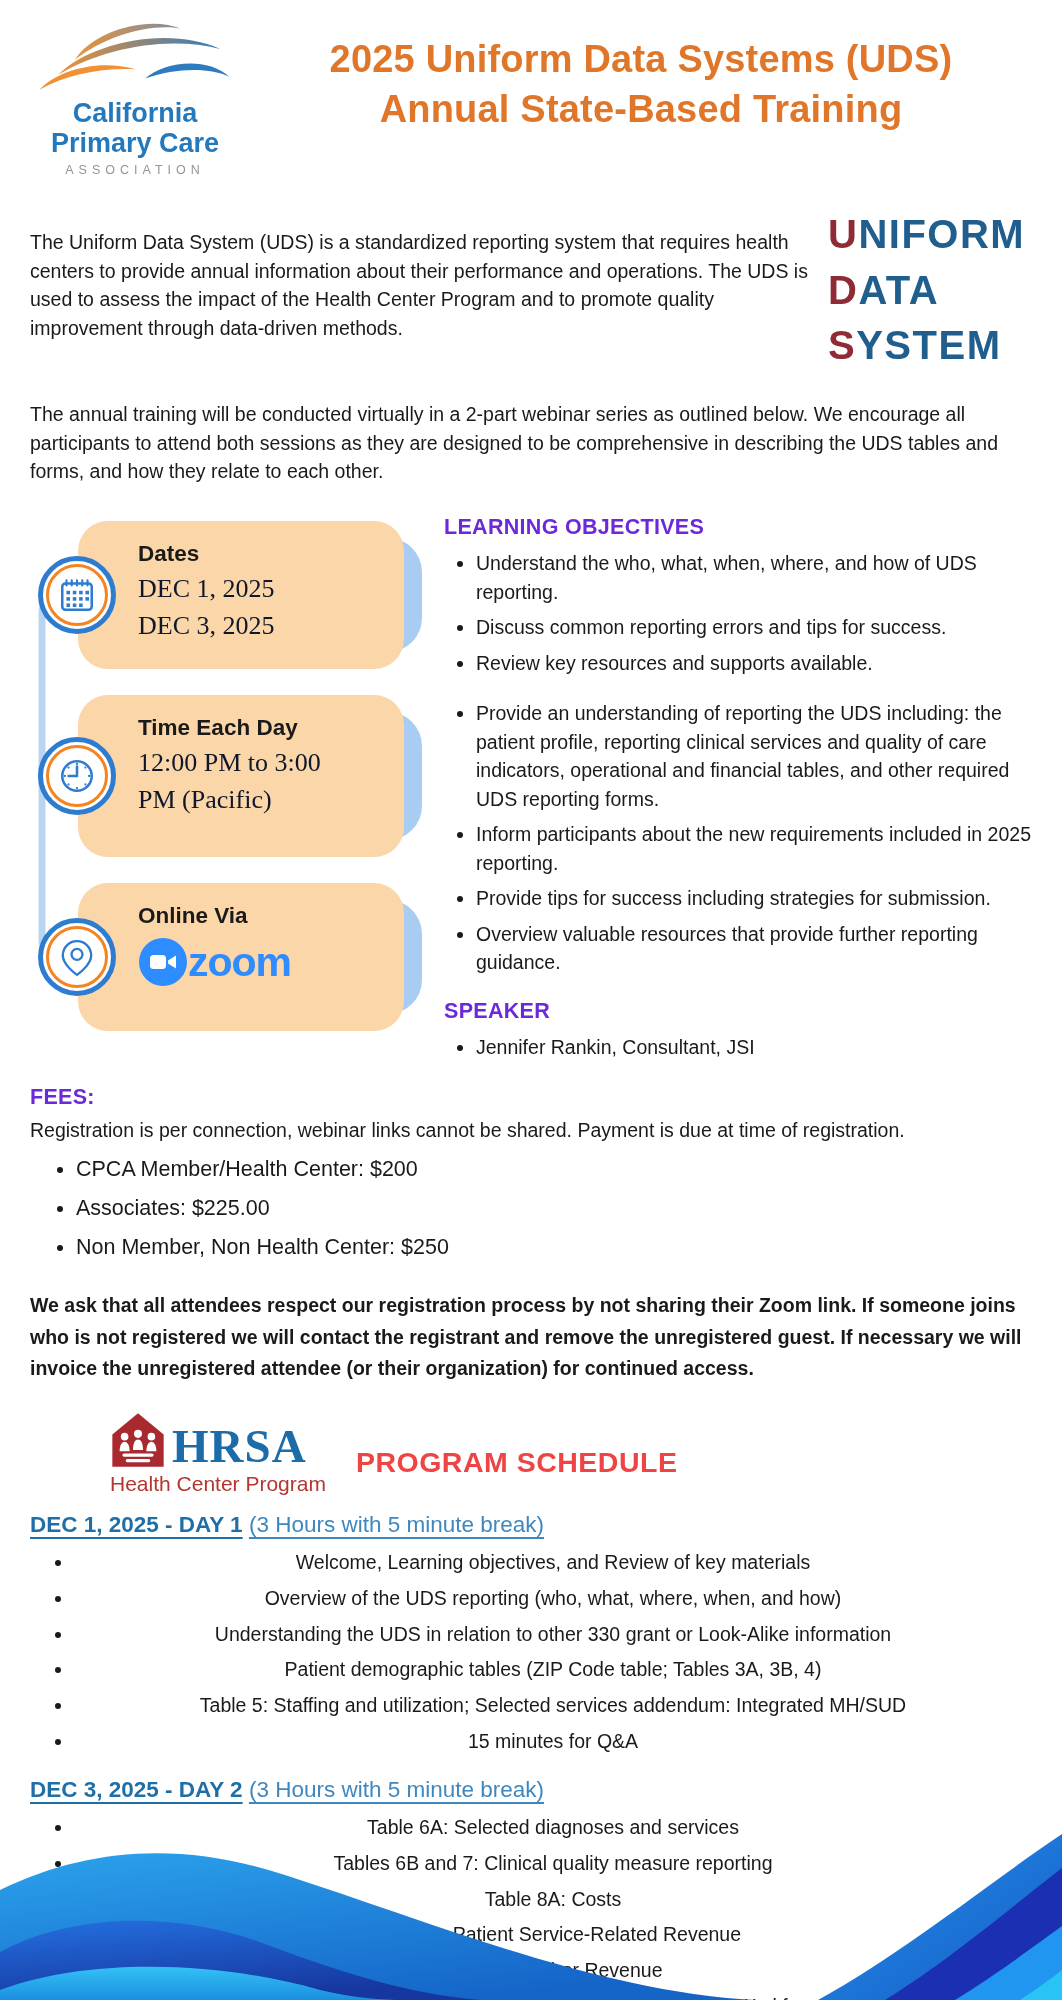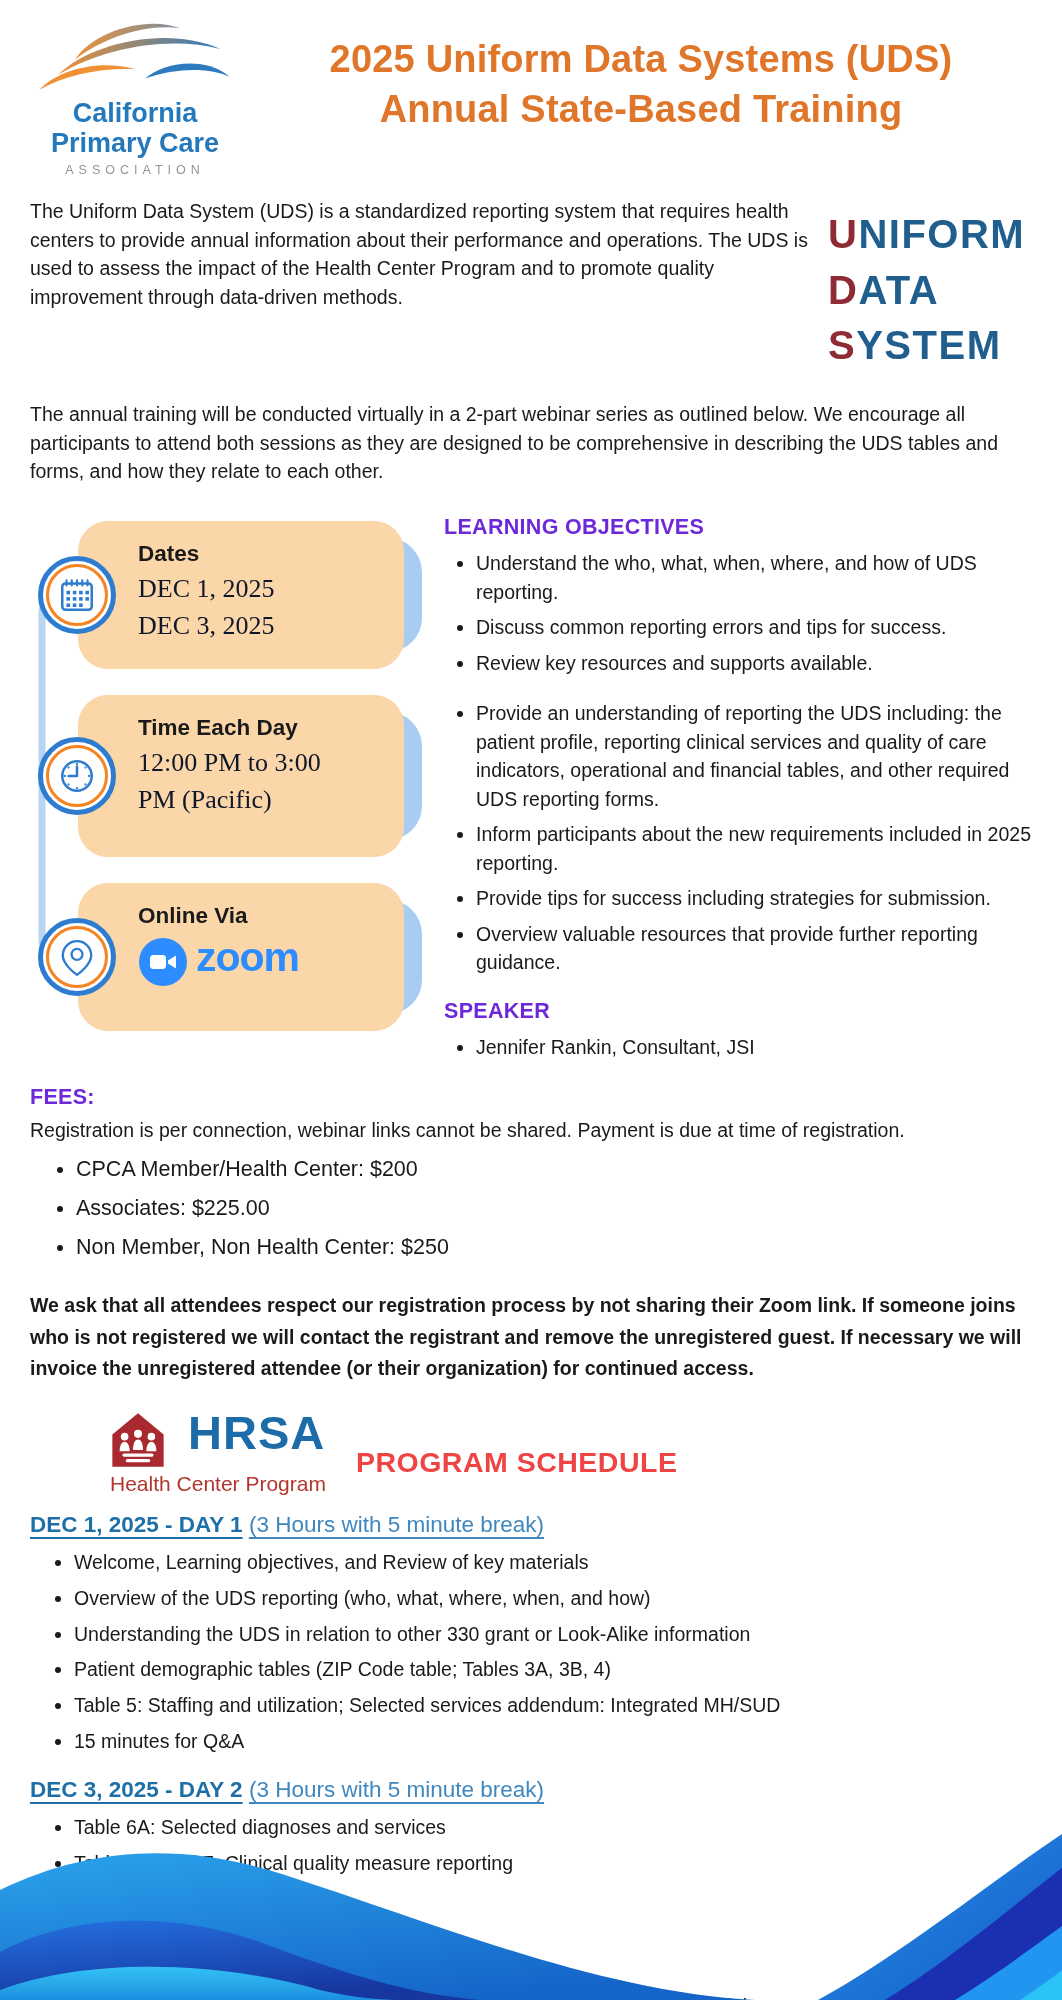--- a/index.html
+++ b/index.html
@@ -12,72 +12,72 @@
 
   
   .header { display:flex; padding:10px 24px 0 26px; }
   .logo-block { width:218px; text-align:center; flex:none; }
   .logo-name { color:#2478BC; font-size:27px; font-weight:600; line-height:1.12; margin-top:-4px; }
   .logo-assoc { color:#8E979E; font-size:12.5px; letter-spacing:5px; margin-top:5px; }
   .title { flex:1; text-align:center; color:#E0762A; font-weight:800; font-size:38px; line-height:1.32; padding-top:24px; letter-spacing:.2px; }
 
   
   .body-text { font-size:19.5px; line-height:1.46; }
-  .intro-row { display:flex; margin:20px 26px 0 30px; gap:4px; }
+  .intro-row { display:flex; margin:20px 26px 0 30px; gap:4px;align-items:center; }
   .intro-row .body-text { flex:1; }
   .uds-logo { width:208px; flex:none; padding-top:10px; font-weight:800; font-size:40px; line-height:1.38; letter-spacing:1.5px; color:#205E8E; }
   .uds-first { color:#8F2B35; }
   .para2 { margin:27px 30px 0 30px; }
 
   
   .main-cols { display:flex; margin:30px 22px 0 30px; }
   .timeline-col { width:388px; flex:none; position:relative; padding:6px 14px 0 48px; }
   .connector { position:absolute; left:0; top:0; }
   .card { position:relative; margin-bottom:26px; }
   .card-back { position:absolute; top:17px; bottom:17px; left:44px; right:-18px; background:#A9CDF2; border-radius:34px; }
   .card-front { position:relative; background:#FBD6A9; border-radius:30px; padding:20px 18px 18px 60px; min-height:148px; }
   .card-front.tall { min-height:162px; }
   .card-title { font-size:22.5px; font-weight:700; margin-bottom:4px; }
   .card-line { font-size:26px; line-height:1.4; color:#0f172a;font-family:Liberation Serif, serif; }
   .icon-badge { position:absolute; left:-40px; top:50%; transform:translateY(-50%);
       width:78px; height:78px; border-radius:50%; background:#fff; border:5px solid #2E7CD0;
       display:flex; align-items:center; justify-content:center; }
   .ring-orange { position:absolute; inset:3px; border:3px solid #F5831F; border-radius:50%; }
-  .zoom-row { display:flex; gap:8px; margin-top:8px; }
+  .zoom-row { display:flex; align-items:center; margin-top:8px; }
   .zoom-word { color:#2D8CFF; font-size:41px; font-weight:700; letter-spacing:-1px; line-height:1; }
 
   .content-col { flex:1; padding:0 0 0 26px; }
   .section-head { color:#6d28d9; font-size:21.5px; font-weight:800; letter-spacing:.3px; margin:0 0 9px 0; }
   ul.dots { list-style:disc; padding-left:32px; margin:0 0 22px 0; }
   ul.dots li { font-size:19.5px; line-height:1.46; margin-bottom:7px; }
 
   
   .fees { margin:2px 30px 0 30px; }
   .fees .section-head { margin-bottom:6px; }
   .fees-intro { font-size:19.5px; line-height:1.5; }
   ul.fees-list { list-style:disc; padding-left:46px; margin:12px 0 0 0; }
   ul.fees-list li { font-size:21.5px; margin-bottom:14px; }
 
   
   .notice { margin:30px 30px 0 30px; font-weight:700; font-size:19.5px; line-height:1.62; }
 
   
   .sched-head { display:flex; align-items:center; margin:26px 0 6px 110px; }
   .hrsa { text-align:center; }
-  .hrsa-top { display:flex; gap:22px; }
+  .hrsa-top { display:flex; align-items:flex-end; gap:6px;font-family:Liberation Serif, serif; }
   .hrsa-acronym { color:#1B6CA8; font-size:47px; font-weight:800; letter-spacing:1px; line-height:.95; }
   .hrsa-sub { color:#B3362F; font-size:21px; margin-top:3px; }
   .sched-title { color:#ef4444; font-size:28.5px; font-weight:800; letter-spacing:.5px; margin-left:30px; padding-top:18px; }
 
   .day { margin:16px 30px 0 24px; }
   .day + .day { margin-top:22px; }
   .day-head { font-size:22.5px; margin:0 0 10px 6px; }
   .day-title { color:#1E6FA8; font-weight:800; text-decoration:underline; text-underline-offset:5px; text-decoration-thickness:2px; }
   .day-sub { color:#3E87BF; font-weight:400; text-decoration:underline; text-underline-offset:5px; }
-  ul.day-list { list-style:disc; padding-left:50px; margin:0; }
+  ul.day-list { list-style:disc; padding-left:50px; margin:0;text-align:center; }
   ul.day-list li { font-size:19.5px; line-height:1.45; margin-bottom:7.5px; }
 
   
   .waves { position:absolute; left:0; bottom:0; width:1062px; height:180px; pointer-events:none; }
 </style>
 </head>
 <body>
 
 <div class="page">
 

